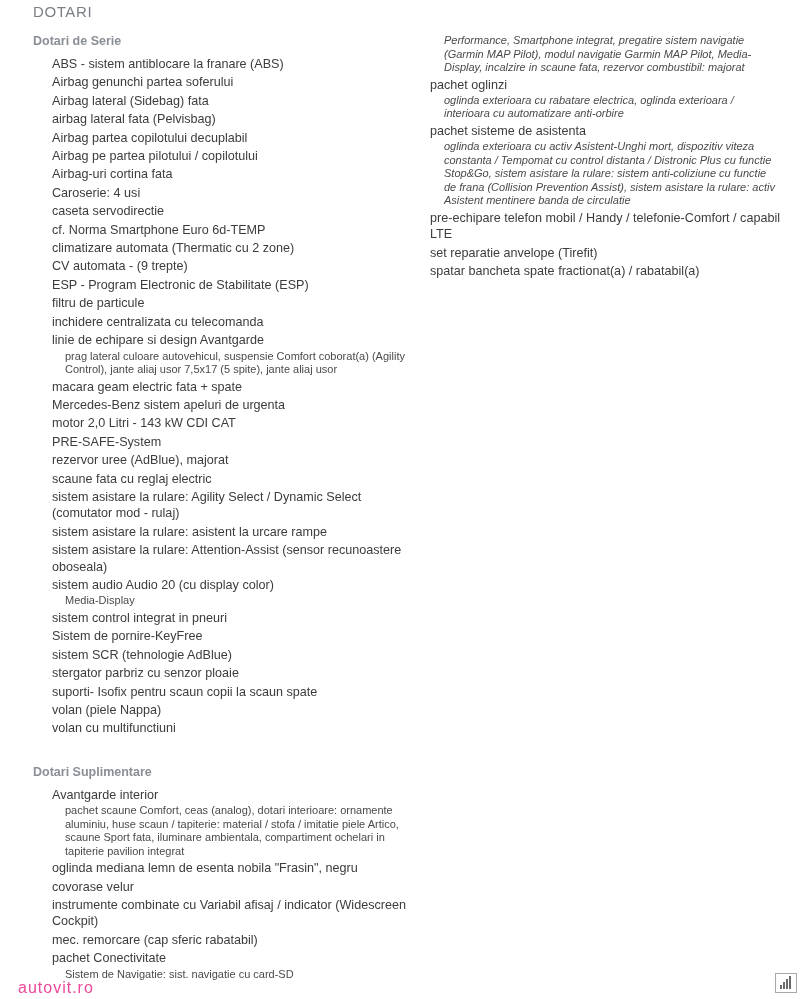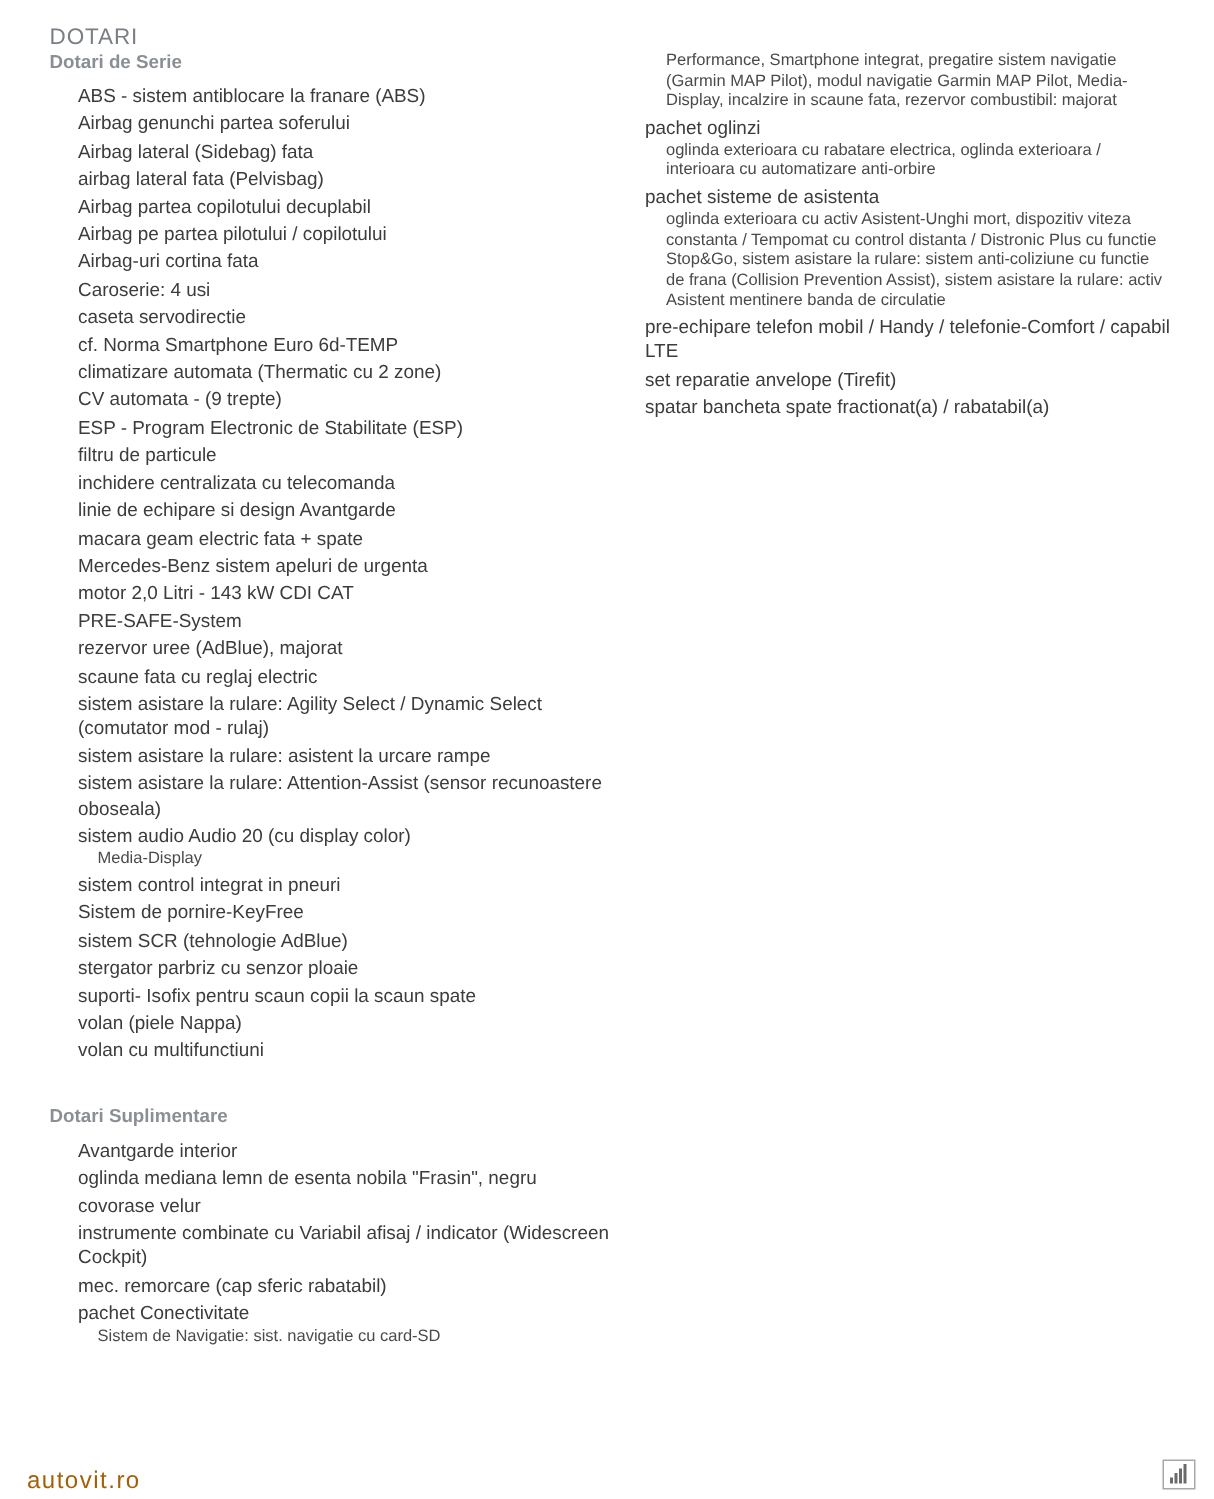--- a/index.html
+++ b/index.html
@@ -16,21 +16,21 @@
     overflow: hidden;
   }
   .page {
     position: relative;
     width: 809px;
     height: 999px;
   }
   .title {
     position: absolute;
     left: 33px;
-    top: 16px;
+    top: 3px;
     font-size: 15px;
     color: #7a7f85;
     letter-spacing: 0.6px;
     font-weight: normal;
   }
   .col-left {
     position: absolute;
     left: 33px;
     top: 34px;
     width: 392px;
@@ -66,30 +66,31 @@
     line-height: 13.5px;
     color: #4a4a4a;
     padding-left: 13px;
     margin-top: 1px;
   }
   .col-right ul.feat > li {
     padding-left: 0;
   }
   .col-right .sub {
     padding-left: 14px;
+    font-style: italic;
   }
   .spacer-lg {
     height: 26px;
   }
   .watermark {
     position: absolute;
     left: 18px;
     bottom: 2px;
     font-size: 16px;
-    color: #a16207;
+    color: #ec4899;
     letter-spacing: 1px;
   }
   .badge {
     position: absolute;
     right: 12px;
     bottom: 6px;
     width: 22px;
     height: 20px;
     border: 1px solid #a8a8a8;
     box-sizing: border-box;
@@ -132,20 +133,21 @@
       <li><span>Caroserie: 4 usi</span></li>
       <li><span>caseta servodirectie</span></li>
       <li><span>cf. Norma Smartphone Euro 6d-TEMP</span></li>
       <li><span>climatizare automata (Thermatic cu 2 zone)</span></li>
       <li><span>CV automata - (9 trepte)</span></li>
       <li><span>ESP - Program Electronic de Stabilitate (ESP)</span></li>
       <li><span>filtru de particule</span></li>
       <li><span>inchidere centralizata cu telecomanda</span></li>
       <li>
         <span>linie de echipare si design Avantgarde</span>
+        <span class="sub">prag lateral culoare autovehicul, suspensie Comfort coborat(a) (Agility Control), jante aliaj usor 7,5x17 (5 spite), jante aliaj usor</span>
       </li>
       <li><span>macara geam electric fata + spate</span></li>
       <li><span>Mercedes-Benz sistem apeluri de urgenta</span></li>
       <li><span>motor 2,0 Litri - 143 kW CDI CAT</span></li>
       <li><span>PRE-SAFE-System</span></li>
       <li><span>rezervor uree (AdBlue), majorat</span></li>
       <li><span>scaune fata cu reglaj electric</span></li>
       <li><span>sistem asistare la rulare: Agility Select / Dynamic Select (comutator mod - rulaj)</span></li>
       <li><span>sistem asistare la rulare: asistent la urcare rampe</span></li>
       <li><span>sistem asistare la rulare: Attention-Assist (sensor recunoastere oboseala)</span></li>
@@ -161,20 +163,21 @@
       <li><span>volan (piele Nappa)</span></li>
       <li><span>volan cu multifunctiuni</span></li>
     </ul>
 
     <div class="spacer-lg"></div>
 
     <div class="section-head">Dotari Suplimentare</div>
     <ul class="feat">
       <li>
         <span>Avantgarde interior</span>
+        <span class="sub">pachet scaune Comfort, ceas (analog), dotari interioare: ornamente aluminiu, huse scaun / tapiterie: material / stofa / imitatie piele Artico, scaune Sport fata, iluminare ambientala, compartiment ochelari in tapiterie pavilion integrat</span>
       </li>
       <li><span>oglinda mediana lemn de esenta nobila "Frasin", negru</span></li>
       <li><span>covorase velur</span></li>
       <li><span>instrumente combinate cu Variabil afisaj / indicator (Widescreen Cockpit)</span></li>
       <li><span>mec. remorcare (cap sferic rabatabil)</span></li>
       <li>
         <span>pachet Conectivitate</span>
         <span class="sub">Sistem de Navigatie: sist. navigatie cu card-SD</span>
       </li>
 

